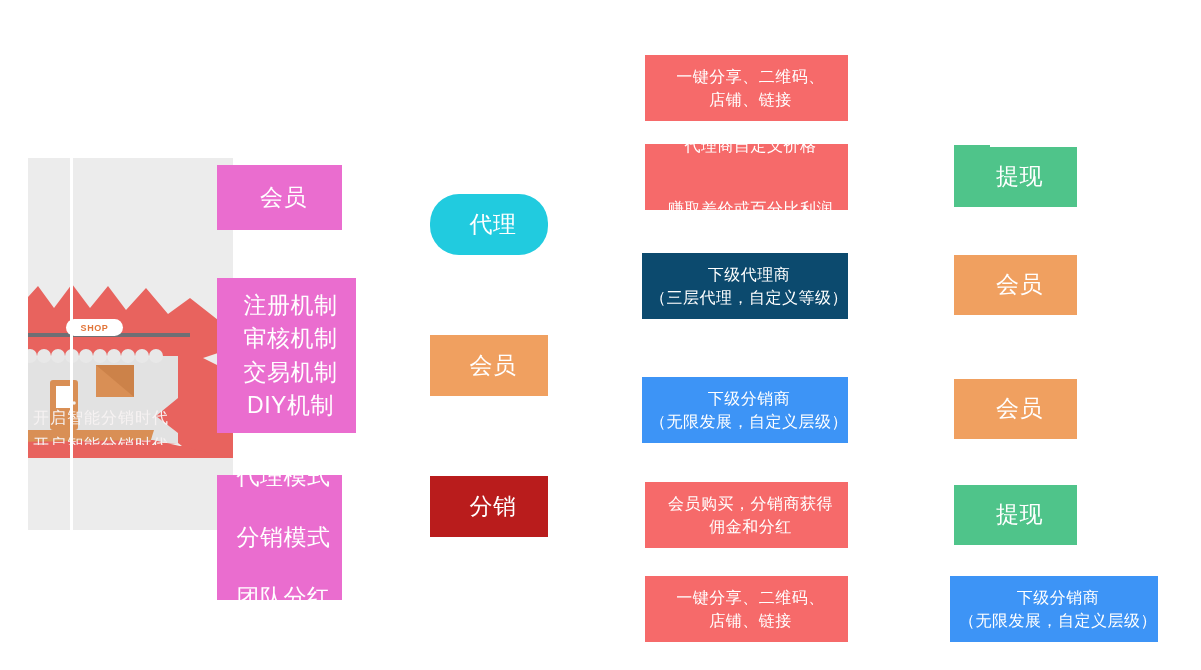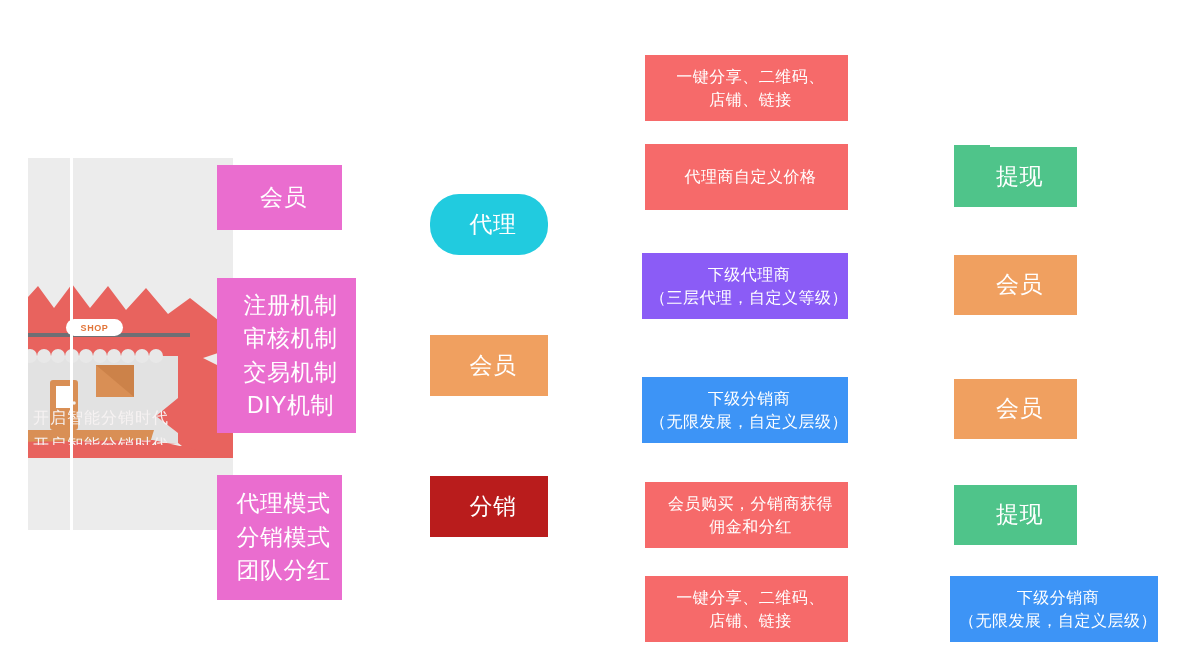--- a/index.html
+++ b/index.html
@@ -177,21 +177,21 @@
     <span class="line">会员</span>
   </div>
 
   <div class="card f18" style="left:217px; top:278px; width:139px; height:155px; background:#ea6dcf;">
     <span class="line">注册机制</span>
     <span class="line">审核机制</span>
     <span class="line">交易机制</span>
     <span class="line">DIY机制</span>
   </div>
 
-  <div class="card f18" style="left:217px; top:475px; width:125px; height:125px; background:#ea6dcf;">
+  <div class="card f18" style="left:217px; top:475px; width:125px; height:125px; background:#ea6dcf;gap:27px;">
     <span class="line">代理模式</span>
     <span class="line">分销模式</span>
     <span class="line">团队分红</span>
   </div>
 
   <div class="card f18" style="left:430px; top:194px; width:118px; height:61px; background:#21cbdf;border-radius:29px;">
     <span class="line">代理</span>
   </div>
 
   <div class="artifact" style="left:428px; top:356px; width:3px; height:3px;"></div>
@@ -203,23 +203,24 @@
     <span class="line">分销</span>
   </div>
 
   <div class="card f16" style="left:645px; top:55px; width:203px; height:66px; background:#f66a6a;">
     <span class="line">一键分享、二维码、</span>
     <span class="line">店铺、链接</span>
   </div>
 
   <div class="card f16" style="left:645px; top:144px; width:203px; height:66px; background:#f66a6a;gap:40px;">
     <span class="line">代理商自定义价格</span>
-  </div>
-
-  <div class="card f16" style="left:642px; top:253px; width:206px; height:66px; background:#8b5cf6;">
+    <span class="line">赚取差价或百分比利润</span>
+  </div>
+
+  <div class="card f16" style="left:642px; top:253px; width:206px; height:66px; background:#0c4a6e;">
     <span class="line">下级代理商</span>
     <span class="line">（三层代理，自定义等级）</span>
   </div>
 
   <div class="card f16" style="left:642px; top:377px; width:206px; height:66px; background:#3d94f6;">
     <span class="line">下级分销商</span>
     <span class="line">（无限发展，自定义层级）</span>
   </div>
 
   <div class="card f16" style="left:645px; top:482px; width:203px; height:66px; background:#f66a6a;">

